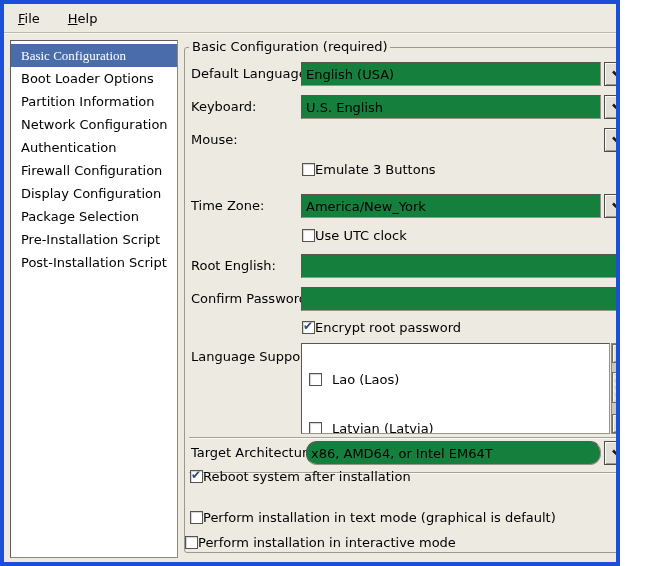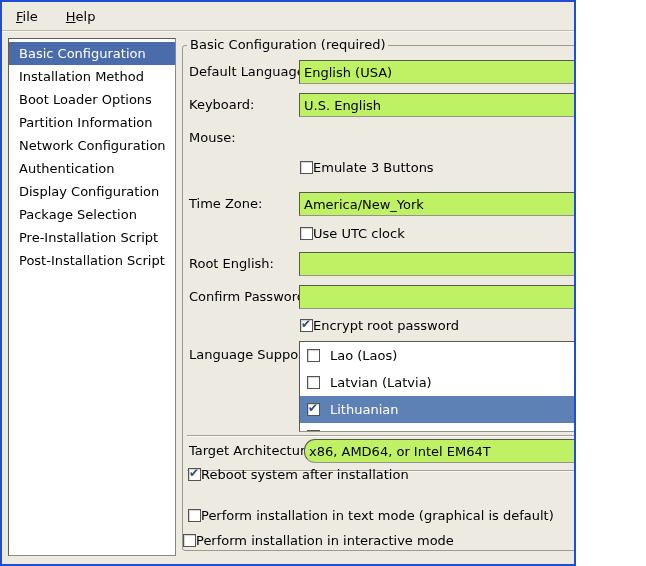--- a/index.html
+++ b/index.html
@@ -2,22 +2,22 @@
 <html style="--window_bg: #edeae2; --selection_blue: #4b6caa; --list_selection_blue: #5d80b5; --check_blue: #2d4a7e;"><head>
 <meta charset="utf-8">
 <style>
   * { margin:0; padding:0; box-sizing:border-box; }
   html,body { width:646px; height:566px; }
   body {
     font-family:"DejaVu Sans","Liberation Sans",sans-serif;
     font-size:13px; color:#000;
   }
   .window {
-    position:relative; width:576px; height:566px;
-    border:2px solid #1d4ed8; background:var(--window_bg,#edeae2);
+    position:relative; width:620px; height:566px;
+    border:4px solid #1d4ed8; background:var(--window_bg,#edeae2);
     overflow:hidden;
   }
   
   .menubar {
     position:absolute; left:0; top:0; width:642px; height:29px;
     display:flex; align-items:center; gap:20px; padding-left:10px;
     border-bottom:1px solid #bdb9b0; box-shadow:0 1px 0 #f8f6f1;
   }
   .menu-item { padding:2px 4px; cursor:default; }
   .menu-item .accel { text-decoration:underline; }
@@ -25,34 +25,34 @@
   .sidebar {
     position:absolute; left:6px; top:36px; width:168px; height:518px;
     background:#fff;
     border:1px solid; border-color:#5f5d58 #8a877f #8a877f #5f5d58;
     padding-top:3px; overflow:hidden;
   }
   .side-item {
     height:23px; line-height:23px; padding-left:10px;
     white-space:nowrap; cursor:default;
   }
-  .side-item.selected { background:var(--selection_blue,#4b6caa); color:#fff; }
+  .side-item.selected { background:var(--selection_blue,#4b6caa); color:#fff;font-family:Liberation Serif, serif; }
   
   .frame {
     position:absolute; left:180px; top:43px; width:457px; height:506px;
     border:1px solid #9d9991; border-radius:3px;
   }
   .frame-legend {
     position:absolute; left:4px; top:-9px;
     background:var(--window_bg,#edeae2); padding:0 3px;
     white-space:nowrap;
   }
   .row-label { position:absolute; left:6px; height:24px; line-height:24px; white-space:nowrap; }
   .entry {
-    position:absolute; height:24px; background:#bef264;
+    position:absolute; height:24px; background:#15803d;
     border:1px solid; border-color:#5a5751 #98948c #98948c #5a5751;
     font-family:inherit; font-size:13px; padding:0 4px; outline:none;
   }
   .combo-entry { left:116px; width:300px; }
   .text-entry  { left:116px; width:332px; }
   .combo-btn {
     position:absolute; left:419px; width:29px; height:24px;
     background:#e2dfd7; border:1px solid #4c4c4c;
     box-shadow:inset 1px 1px 0 #fbfaf7, inset -1px -1px 0 #9c988f;
     display:flex; align-items:center; justify-content:center; cursor:default;
@@ -69,21 +69,21 @@
     content:"✔"; position:absolute; left:0px; top:-3px;
     font-size:12px; font-weight:bold; color:var(--check_blue,#2d4a7e);
   }
   .cb-label { white-space:nowrap; }
   
   .lang-list {
     position:absolute; left:116px; top:295px; width:309px; height:91px;
     background:#fff; border:1px solid; border-color:#5a5751 #98948c #98948c #5a5751;
     overflow:hidden;
   }
-  .lang-row { height:27px; display:flex; align-items:center; gap:10px; padding-left:7px; }
+  .lang-row { height:27px; display:flex; align-items:center; gap:10px; padding-left:7px;margin-top:22px; }
   .lang-row.selected { background:var(--list_selection_blue,#5d80b5); color:#fff; }
   .scrollbar {
     position:absolute; left:426px; top:295px; width:23px; height:91px;
     background:#cbc7bf; border:1px solid #8a877f;
     display:flex; flex-direction:column;
   }
   .sb-btn {
     height:19px; background:#dedbd3; border:1px solid #6f6c66;
     box-shadow:inset 1px 1px 0 #f7f5f0, inset -1px -1px 0 #a39f97;
     display:flex; align-items:center; justify-content:center; flex:0 0 19px;
@@ -108,25 +108,25 @@
 
 <div class="window">
 
   <div class="menubar">
     <div class="menu-item"><span class="accel">F</span><span>ile</span></div>
     <div class="menu-item"><span class="accel">H</span><span>elp</span></div>
   </div>
 
   <div class="sidebar">
     <div class="side-item selected">Basic Configuration</div>
-    <div class="side-item">Installation Method</div>
     <div class="side-item">Boot Loader Options</div>
     <div class="side-item">Partition Information</div>
     <div class="side-item">Network Configuration</div>
     <div class="side-item">Authentication</div>
+    <div class="side-item">Firewall Configuration</div>
     <div class="side-item">Display Configuration</div>
     <div class="side-item">Package Selection</div>
     <div class="side-item">Pre-Installation Script</div>
     <div class="side-item">Post-Installation Script</div>
   </div>
 
   <div class="frame">
     <span class="frame-legend">Basic Configuration (required)</span>
 
     <span class="row-label" style="top:14px">Default Language:</span>

